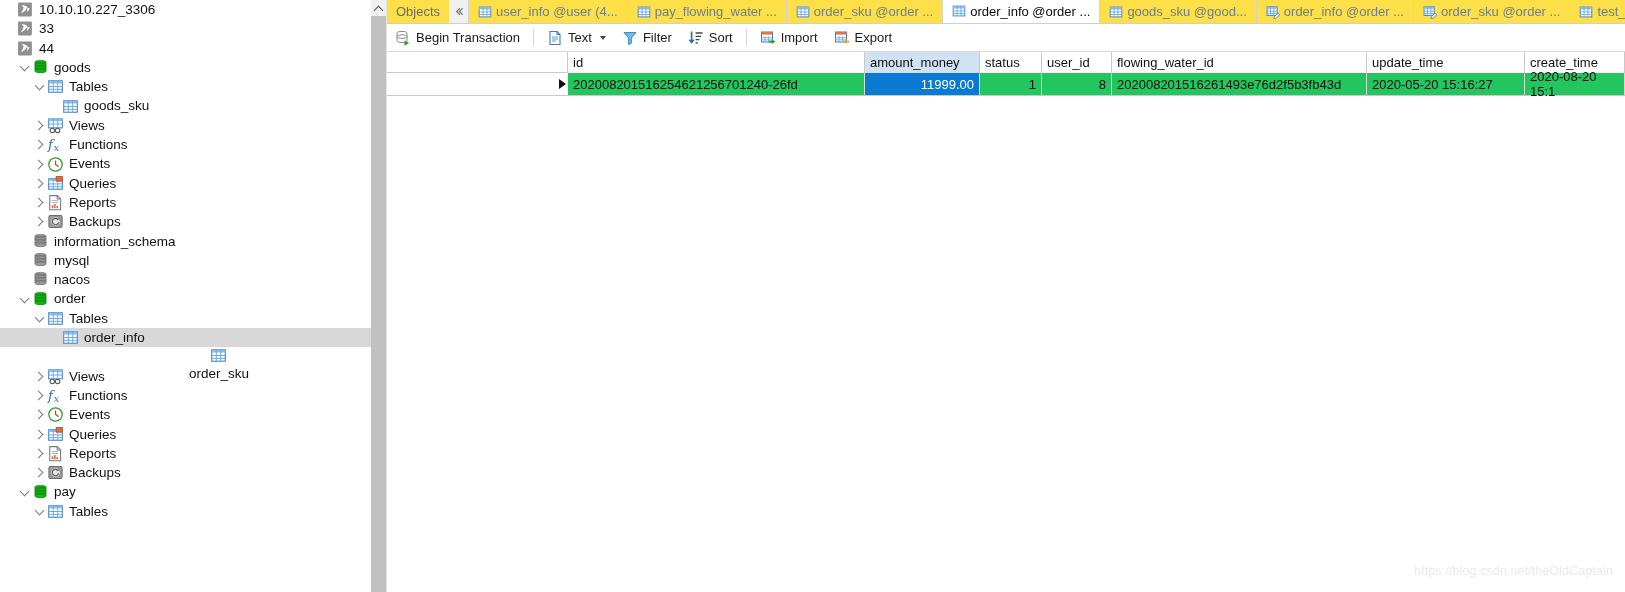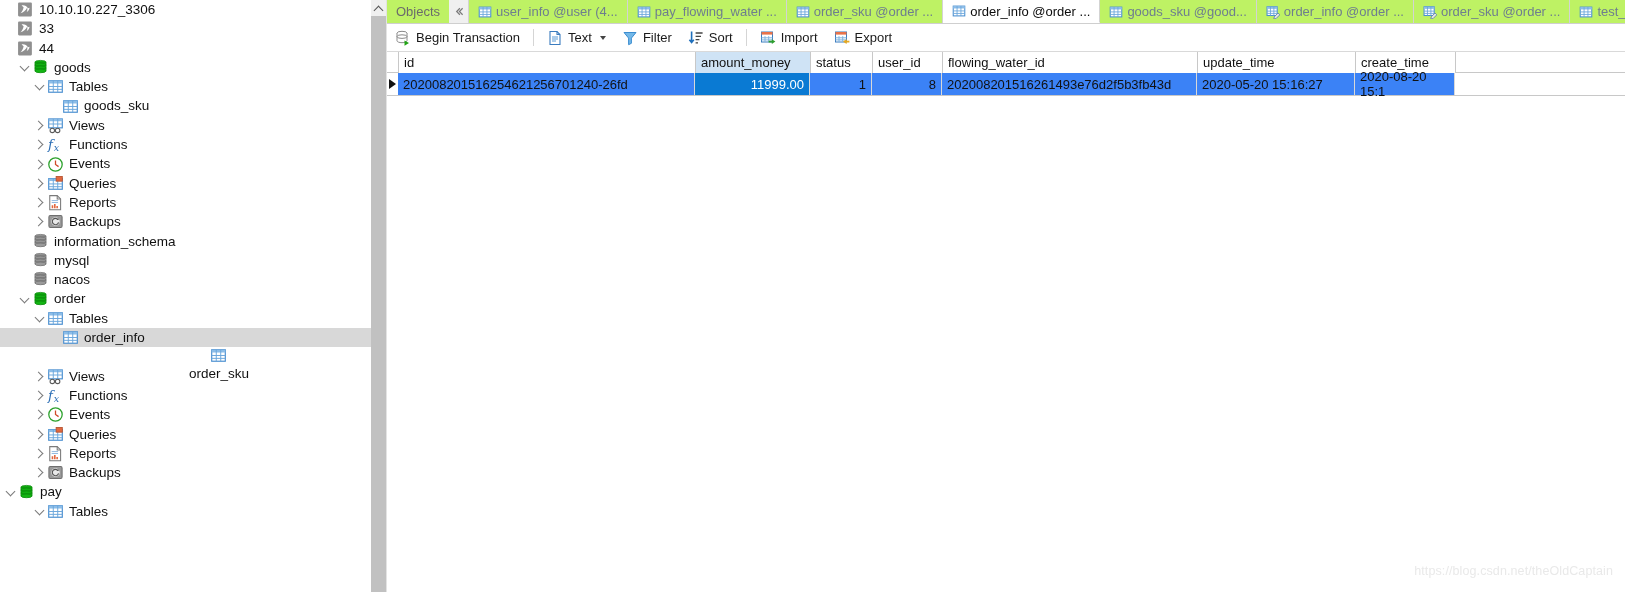--- a/index.html
+++ b/index.html
@@ -65,21 +65,21 @@
   
   #tabbar{
     position:relative;height:23px;background:#f0f0f0;
     display:flex;align-items:stretch;overflow:hidden;
     border-bottom:1px solid #cfcfcf;
   }
   .tab{
     display:flex;align-items:center;gap:4px;
     padding:0 9px;height:23px;
     font-size:13px;color:#6e7e8e;white-space:nowrap;
-    border-right:1px solid #d3d3d3;background:#bef264;
+    border-right:1px solid #d3d3d3;background:#fde047;
     box-sizing:border-box;
   }
   .tab.first{color:#6b6b6b;border-right:none;}
   .tab.active{
     background:#ffffff;color:#0b0b0b;
     border-bottom:1px solid #ffffff;margin-bottom:-1px;
   }
   .tab .tico{width:14px;min-width:14px;height:14px;display:block;}
   .tabscroll{
     display:flex;align-items:center;justify-content:center;
@@ -101,36 +101,36 @@
   }
   .tb-btn .tbi{width:16px;min-width:16px;height:16px;display:block;}
   .tb-sep{width:1px;height:17px;background:#d5d5d5;margin:0 5px;}
   .caret{
     width:0;height:0;border-left:3.5px solid transparent;border-right:3.5px solid transparent;
     border-top:4px solid #444;margin-left:3px;
   }
 
   
   #grid{position:relative;background:#ffffff;}
-  .grow{display:flex;height:22px;box-sizing:border-box;}
+  .grow{display:flex;height:22px;box-sizing:border-box;justify-content:flex-end;}
   #ghead{
     height:21px;border-bottom:1px solid #c8c8c8;background:#ffffff;
   }
   #ghead .gcell{
     display:flex;align-items:center;height:21px;box-sizing:border-box;
     border-right:1px solid #c8c8c8;padding:0 5px;
     font-size:13px;color:#111;background:#ffffff;
   }
   #ghead .gcell.hl{background:#cfe3f5;}
   #ghead .gutter{border-right:1px solid #c8c8c8;background:#ffffff;}
   #grow1{height:23px;border-bottom:1px solid #c8c8c8;}
   #grow1 .gcell{
     display:flex;align-items:center;height:22px;box-sizing:border-box;
     border-right:1px solid #d8d8d8;padding:0 5px;
-    font-size:13px;color:#111;background:#3b82f6;
+    font-size:13px;color:#111;background:#22c55e;
   }
   #grow1 .gcell.sel{background:#0a7ad3;color:#ffffff;}
   .gutter{
     width:11px;min-width:11px;display:flex;align-items:center;justify-content:center;
     background:#ffffff;
   }
   .rowmark{
     width:0;height:0;border-top:5px solid transparent;border-bottom:5px solid transparent;
     border-left:7px solid #111;
   }
@@ -480,21 +480,21 @@
         <span class="ico">
           <svg width="17" height="17" viewBox="0 0 16 16">
             <rect x="1.8" y="2.4" width="12.4" height="11.2" rx="1.3" fill="#9a9a9a" stroke="#6f6f6f" stroke-width="1"></rect>
             <circle cx="8" cy="8" r="4" fill="#e9e9e9"></circle>
             <path d="M10.4 6.2a3 3 0 1 0 .5 2.6" fill="none" stroke="#555" stroke-width="1.1"></path>
             <path d="M10.9 4.6v2.1h-2.1z" fill="#555"></path>
           </svg>
         </span>
         <span class="lbl">Backups</span>
       </div>
-      <div class="tree-row" style="padding-left: 5px;">
+      <div class="tree-row" style="padding-left: 19px;">
         <span class="twisty down"></span>
         <span class="ico">
           <svg width="17" height="17" viewBox="0 0 16 16">
             <g fill="#13b513" stroke="#0b8a0b" stroke-width=".7">
               <ellipse cx="8" cy="3" rx="5.2" ry="1.7"></ellipse>
               <rect x="2.8" y="3" width="10.4" height="2.6"></rect>
               <ellipse cx="8" cy="5.6" rx="5.2" ry="1.7"></ellipse>
               <rect x="2.8" y="5.9" width="10.4" height="2.5"></rect>
               <ellipse cx="8" cy="8.4" rx="5.2" ry="1.7"></ellipse>
               <rect x="2.8" y="8.7" width="10.4" height="2.5"></rect>

